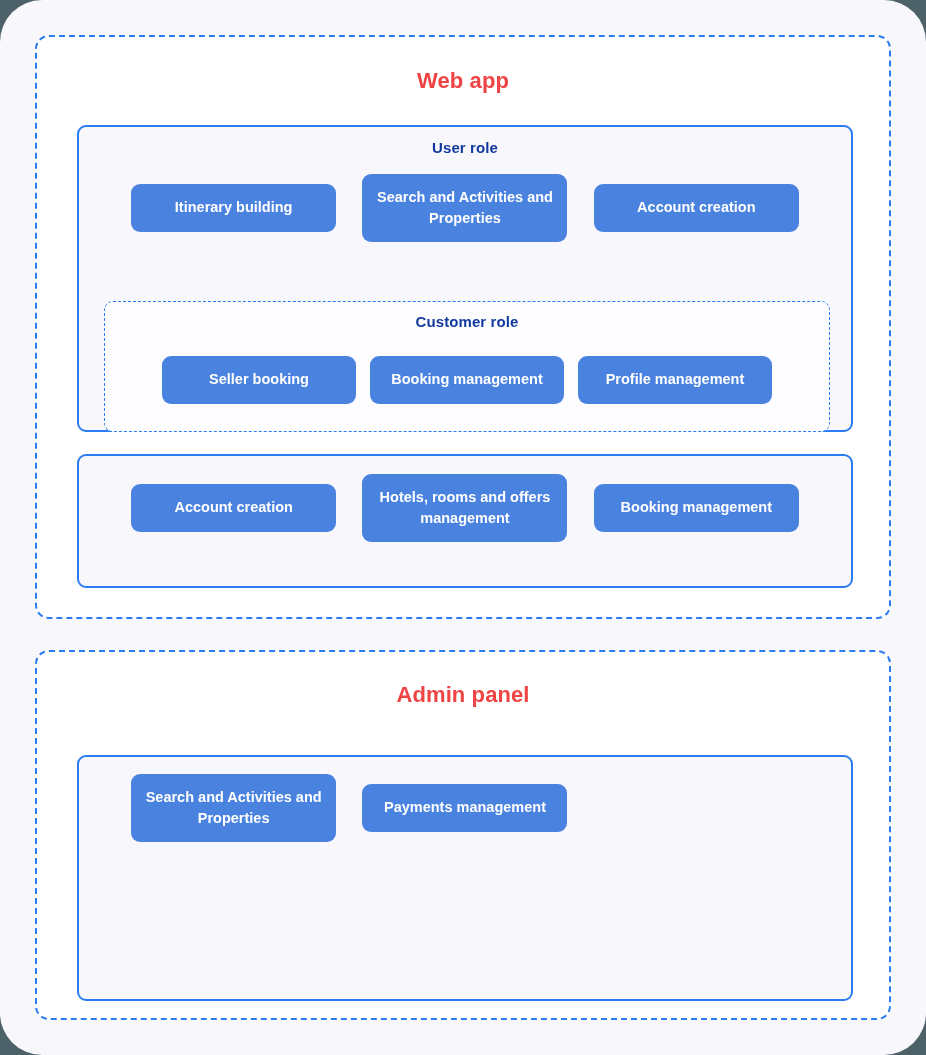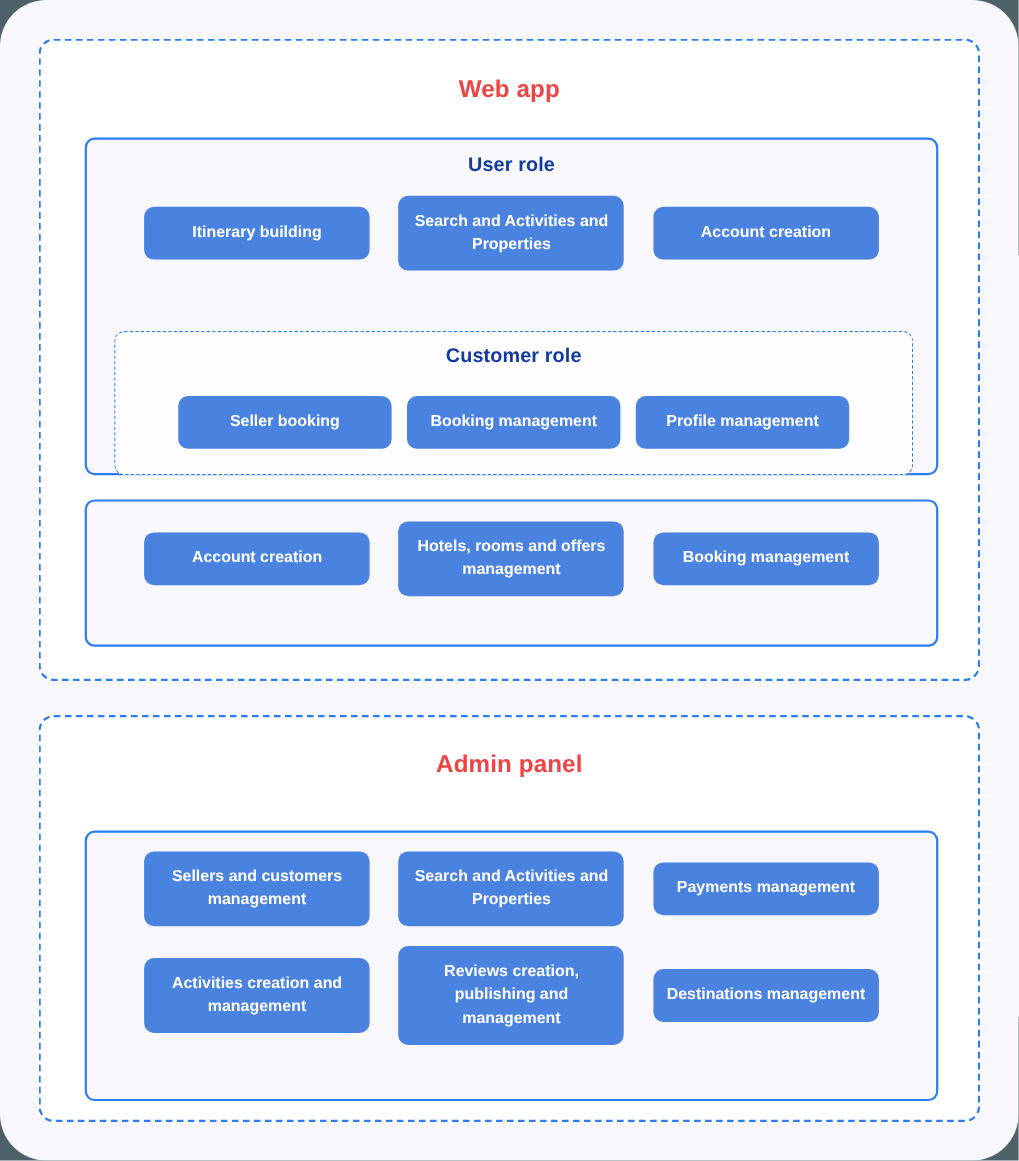--- a/index.html
+++ b/index.html
@@ -53,21 +53,21 @@
   .role-box.solid  { border: 2px solid #2b7cf0; }
   .role-box.dashed { border: 1.6px dashed #2b7cf0; background: #fdfdff; }
 
   #role-user     { left: 40px;  top: 88px;  width: 776px; height: 307px; }
   #role-customer { left: 25px;  top: 174px; width: 726px; height: 131px; }
   #role-seller   { left: 40px;  top: 417px; width: 776px; height: 134px; }
   #role-admin    { left: 40px;  top: 103px; width: 776px; height: 246px; }
 
   .role-title {
     text-align: center;
-    font-size: 18px;
+    font-size: 15px;
     font-weight: bold;
     color: #123a9e;
     padding-top: 12px;
     letter-spacing: .1px;
   }
   .role-box.dashed .role-title { padding-top: 11px; }
 
   
   .pill-grid {
     display: grid;
@@ -164,37 +164,23 @@
   </div>
 
   <div class="section" id="section-admin">
 
     <div class="section-title">Admin panel</div>
 
     <div class="role-box solid" id="role-admin">
 
       <div class="pill-grid" id="grid-admin-1">
         <div class="pill-cell">
-          <div class="pill">Sellers and customers management</div>
-        </div>
-        <div class="pill-cell">
           <div class="pill">Search and Activities and Properties</div>
         </div>
         <div class="pill-cell">
           <div class="pill">Payments management</div>
         </div>
       </div>
 
-      <div class="pill-grid" id="grid-admin-2">
-        <div class="pill-cell">
-          <div class="pill">Activities creation and management</div>
-        </div>
-        <div class="pill-cell">
-          <div class="pill">Reviews creation, publishing and management</div>
-        </div>
-        <div class="pill-cell">
-          <div class="pill">Destinations management</div>
-        </div>
-      </div>
     </div>
   </div>
 
 </div>
 
 </body></html>

